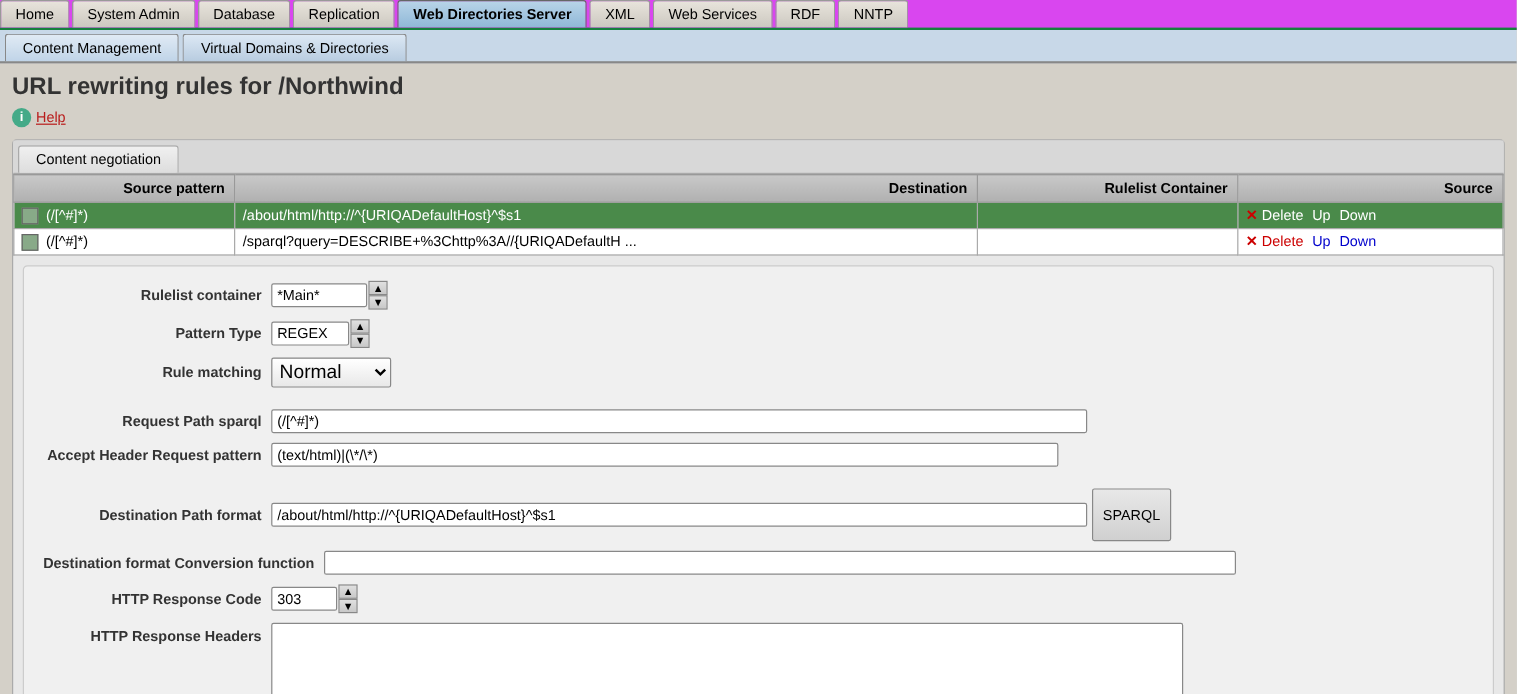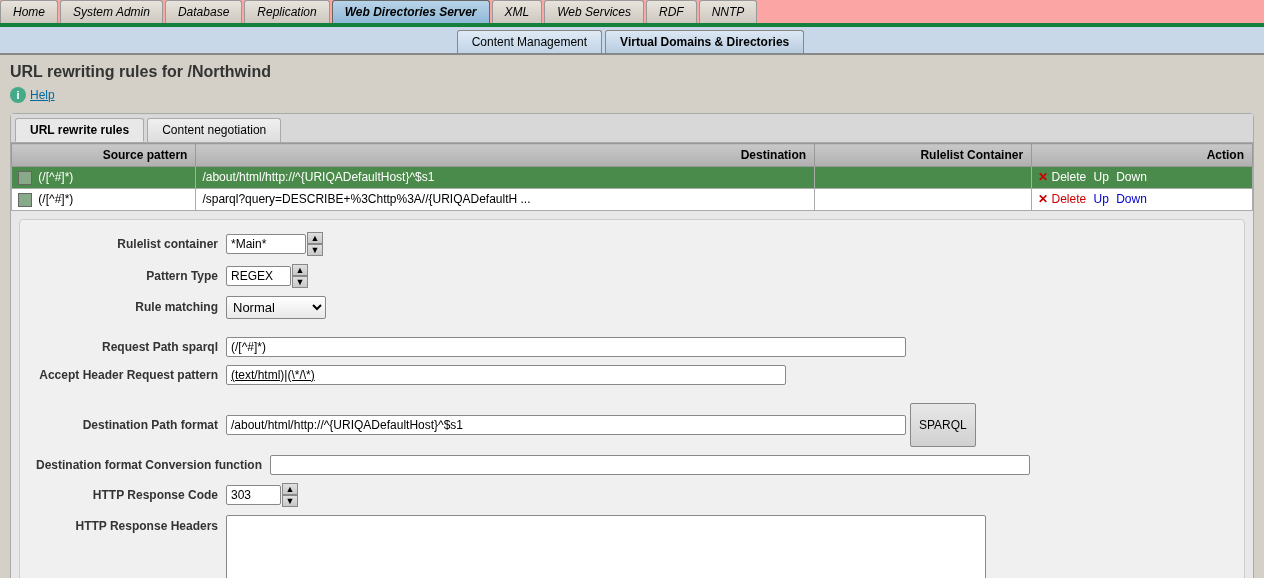--- a/index.html
+++ b/index.html
@@ -1,62 +1,62 @@
 <!DOCTYPE html>
 <html><head>
   <meta charset="utf-8">
   <style>
     * { box-sizing: border-box; margin: 0; padding: 0; }
     body { font-family: Arial, Helvetica, sans-serif; font-size: 12px; background: #d4d0c8; }
 
     
-    .top-nav { display: flex; background: #fca5a5; border-bottom: 4px solid #15803d; font-style: italic; }
+    .top-nav { display: flex; background: #d946ef; border-bottom: 2px solid #15803d; }
     .top-nav .nav-tab {
       padding: 4px 12px;
       border: 1px solid #999;
       border-bottom: none;
       background: linear-gradient(to bottom, #e8e4dc, #ccc8c0);
       cursor: pointer;
       font-size: 12px;
       color: #000;
       margin-right: 2px;
       border-radius: 3px 3px 0 0;
     }
     .top-nav .nav-tab.active {
       background: linear-gradient(to bottom, #b8d4e8, #90b8d8);
       font-weight: bold;
       border-color: #666;
     }
 
     
-    .second-nav { display: flex; background: #c8d8e8; border-bottom: 2px solid #888; padding: 3px 4px 0; justify-content: center; }
+    .second-nav { display: flex; background: #c8d8e8; border-bottom: 2px solid #888; padding: 3px 4px 0; }
     .second-nav .nav-tab2 {
       padding: 4px 14px;
       border: 1px solid #888;
       border-bottom: none;
       background: linear-gradient(to bottom, #e0eaf4, #c0d4e8);
       cursor: pointer;
       font-size: 12px;
       color: #000;
       margin-right: 3px;
       border-radius: 3px 3px 0 0;
     }
     .second-nav .nav-tab2.active {
       background: linear-gradient(to bottom, #dce8f4, #b8cce0);
-      font-weight: bold;
+      font-weight: normal;
     }
 
     
     .page-content { padding: 8px 10px; background: #d4d0c8; }
 
-    .page-title { font-size: 16px; font-weight: bold; color: #333; margin-bottom: 6px; }
+    .page-title { font-size: 20px; font-weight: bold; color: #333; margin-bottom: 6px; }
 
     .help-row { display: flex; align-items: center; gap: 4px; margin-bottom: 10px; }
     .help-icon { width: 16px; height: 16px; background: #4a8; border-radius: 50%; display: flex; align-items: center; justify-content: center; color: white; font-weight: bold; font-size: 11px; }
-    .help-link { color: #0369a1; text-decoration: underline; cursor: pointer; font-size: 12px; }
+    .help-link { color: #b91c1c; text-decoration: underline; cursor: pointer; font-size: 12px; }
 
     
     .tab-panel-container { background: #e8e8e8; border: 1px solid #aaa; border-radius: 4px; padding: 0; }
     .tab-panel-tabs { display: flex; background: #d8d8d8; border-bottom: 1px solid #aaa; padding-top: 4px; padding-left: 4px; }
     .tab-panel-tab {
       padding: 4px 14px;
       border: 1px solid #aaa;
       border-bottom: none;
       background: linear-gradient(to bottom, #f0f0f0, #ddd);
       cursor: pointer;
@@ -97,21 +97,21 @@
     .action-cell { white-space: nowrap; }
     .delete-link { color: #c00; text-decoration: none; cursor: pointer; }
     .action-link { color: #00c; text-decoration: none; cursor: pointer; margin-left: 4px; }
     .x-icon { color: #c00; font-weight: bold; }
 
     
     .detail-form { padding: 12px 16px; background: #f0f0f0; margin: 8px; border: 1px solid #ccc; border-radius: 4px; }
     .form-row { display: flex; align-items: center; margin-bottom: 8px; }
     .form-label { min-width: 190px; font-size: 12px; font-weight: bold; color: #333; text-align: right; padding-right: 8px; }
     .form-control { font-size: 12px; padding: 2px 4px; border: 1px solid #888; border-radius: 2px; background: #fff; }
-    .form-select { font-size: 13px; padding: 2px; border: 1px solid #888; border-radius: 2px; background: linear-gradient(to bottom, #fff, #e8e8e8); }
+    .form-select { font-size: 16px; padding: 2px; border: 1px solid #888; border-radius: 2px; background: linear-gradient(to bottom, #fff, #e8e8e8); }
     .form-input-wide { width: 680px; font-size: 12px; padding: 2px 4px; border: 1px solid #888; border-radius: 2px; }
     .form-input-mid { width: 480px; }
     .form-section-gap { height: 10px; }
 
     
     .spinner-wrap { display: inline-flex; align-items: center; }
     .spinner-btn { width: 16px; height: 12px; border: 1px solid #888; background: linear-gradient(to bottom, #e0e0e0, #c8c8c8); cursor: pointer; display: flex; align-items: center; justify-content: center; font-size: 9px; }
 
     
     .sparql-btn { padding: 14px 8px; border: 1px solid #888; background: linear-gradient(to bottom, #e8e8e8, #d0d0d0); cursor: pointer; font-size: 12px; margin-left: 4px; border-radius: 2px; }
@@ -144,33 +144,32 @@
 <div class="page-content">
   <div class="page-title">URL rewriting rules for /Northwind</div>
 
   <div class="help-row">
     <div class="help-icon">i</div>
     <a class="help-link">Help</a>
   </div>
 
   <div class="tab-panel-container">
     <div class="tab-panel-tabs">
-      <div class="tab-panel-tab active">URL rewrite rules</div>
       <div class="tab-panel-tab">Content negotiation</div>
     </div>
 
     <div class="tab-panel-content">
 
       <table class="rules-table">
         <thead>
           <tr>
             <th>Source pattern</th>
             <th>Destination</th>
             <th>Rulelist Container</th>
-            <th>Action</th>
+            <th>Source</th>
           </tr>
         </thead>
         <tbody>
           <tr class="selected">
             <td>
               <span style="display:inline-block;width:14px;height:14px;background:#8a8;border:1px solid #666;margin-right:3px;vertical-align:middle;"></span>
               <span>(/[^#]*)</span>
             </td>
             <td>/about/html/http://^{URIQADefaultHost}^$s1</td>
             <td></td>
@@ -230,21 +229,21 @@
 
         <div class="form-section-gap"></div>
 
         <div class="form-row">
           <span class="form-label">Request Path sparql</span>
           <input class="form-input-wide" type="text" value="(/[^#]*)" style="">
         </div>
 
         <div class="form-row">
           <span class="form-label">Accept Header Request pattern</span>
-          <input class="form-input-wide form-input-mid" type="text" style="width: 560px; text-decoration: underline;" value="(text/html)|(\*/\*)">
+          <input class="form-input-wide form-input-mid" type="text" style="width: 656px;" value="(text/html)|(\*/\*)">
         </div>
 
         <div class="form-section-gap"></div>
 
         <div class="form-row">
           <span class="form-label">Destination Path format</span>
           <input class="form-input-wide" type="text" style="width: 680px;" value="/about/html/http://^{URIQADefaultHost}^$s1">
           <button class="sparql-btn">SPARQL</button>
         </div>
 

